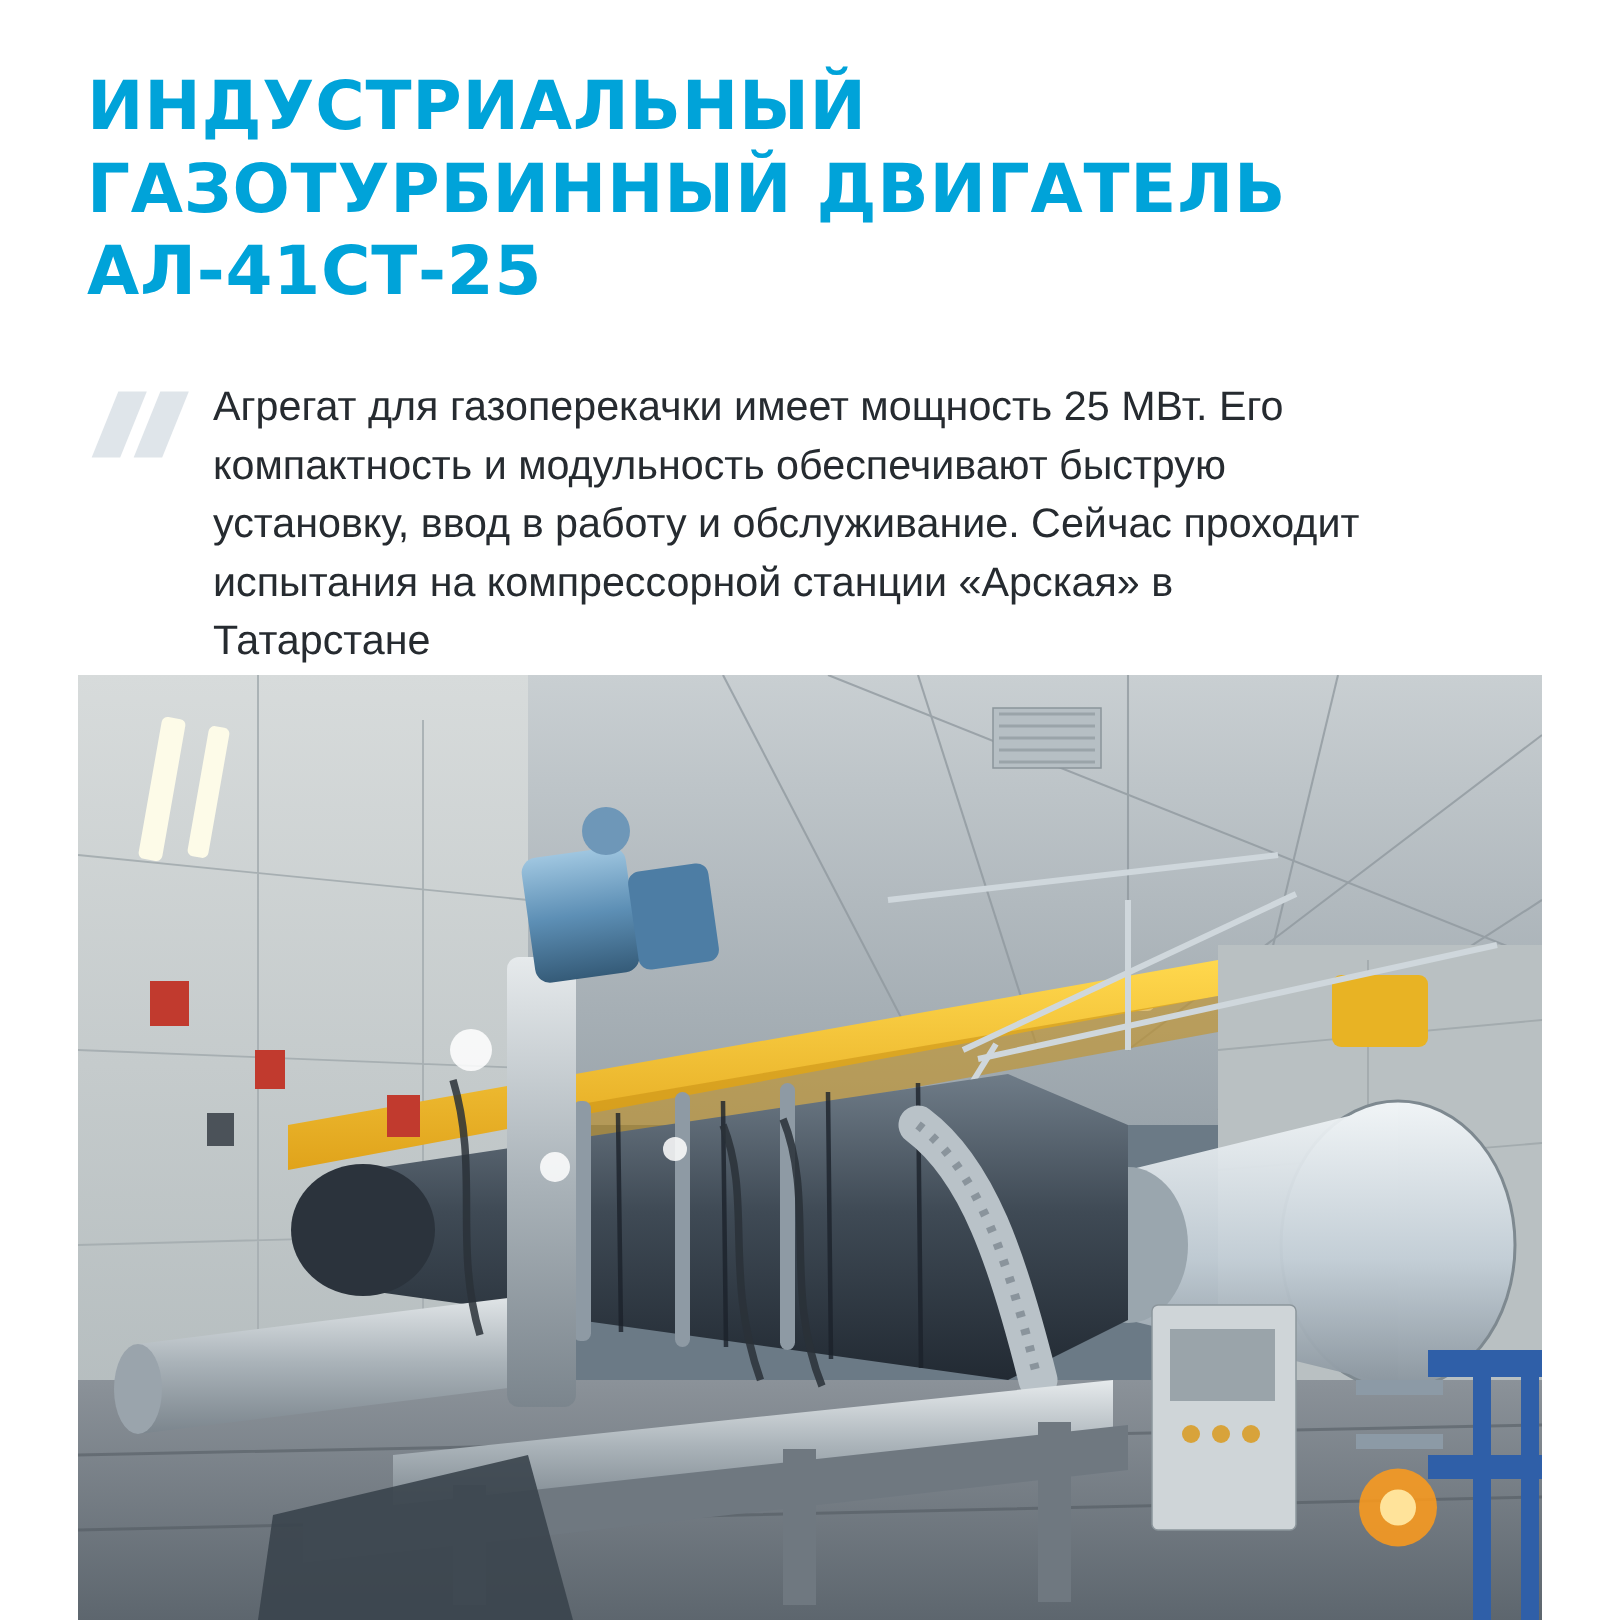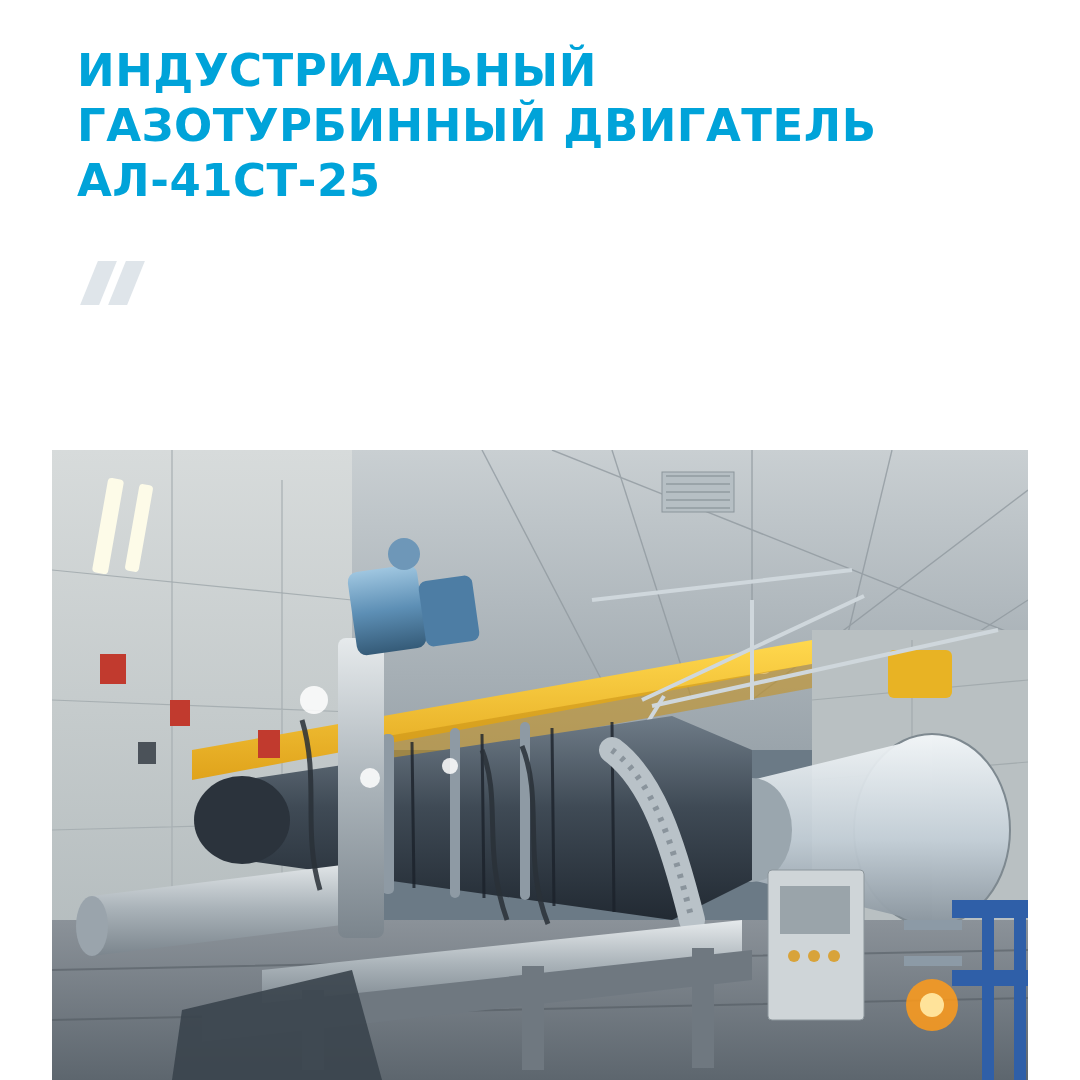--- a/index.html
+++ b/index.html
@@ -15,21 +15,20 @@
   }
   .card {
     position: relative;
     width: 1080px;
     height: 1080px;
     background: #ffffff;
     box-sizing: border-box;
   }
   .header {
     padding: 44px 58px 0 58px;
-    margin-left: 19px;
   }
   .title {
     margin: 0;
     color: #00a3d9;
     font-family: "DejaVu Sans", sans-serif;
     font-weight: 700;
     font-size: 45px;
     line-height: 1.22;
     letter-spacing: 0.5px;
     text-transform: uppercase;
@@ -88,20 +87,21 @@
 <div class="card">
 
   <div class="header">
     <h1 class="title">ИНДУСТРИАЛЬНЫЙ ГАЗОТУРБИННЫЙ ДВИГАТЕЛЬ АЛ-41СТ-25</h1>
 
     <div class="body-block">
       <div class="quote-mark">
         <span class="q1"></span>
         <span class="q2"></span>
       </div>
+      <p class="lead">Агрегат для газоперекачки имеет мощность 25 МВт. Его компактность и модульность обеспечивают быструю установку, ввод в работу и обслуживание. Сейчас проходит испытания на компрессорной станции «Арская» в Татарстане</p>
     </div>
   </div>
 
   <div class="photo">
     <svg viewBox="0 0 976 630" preserveAspectRatio="xMidYMid slice">
       <defs>
         <linearGradient id="ceil" x1="0" y1="0" x2="0" y2="1">
           <stop offset="0%" stop-color="#c9cfd2"></stop>
           <stop offset="100%" stop-color="#9aa4ab"></stop>
         </linearGradient>

